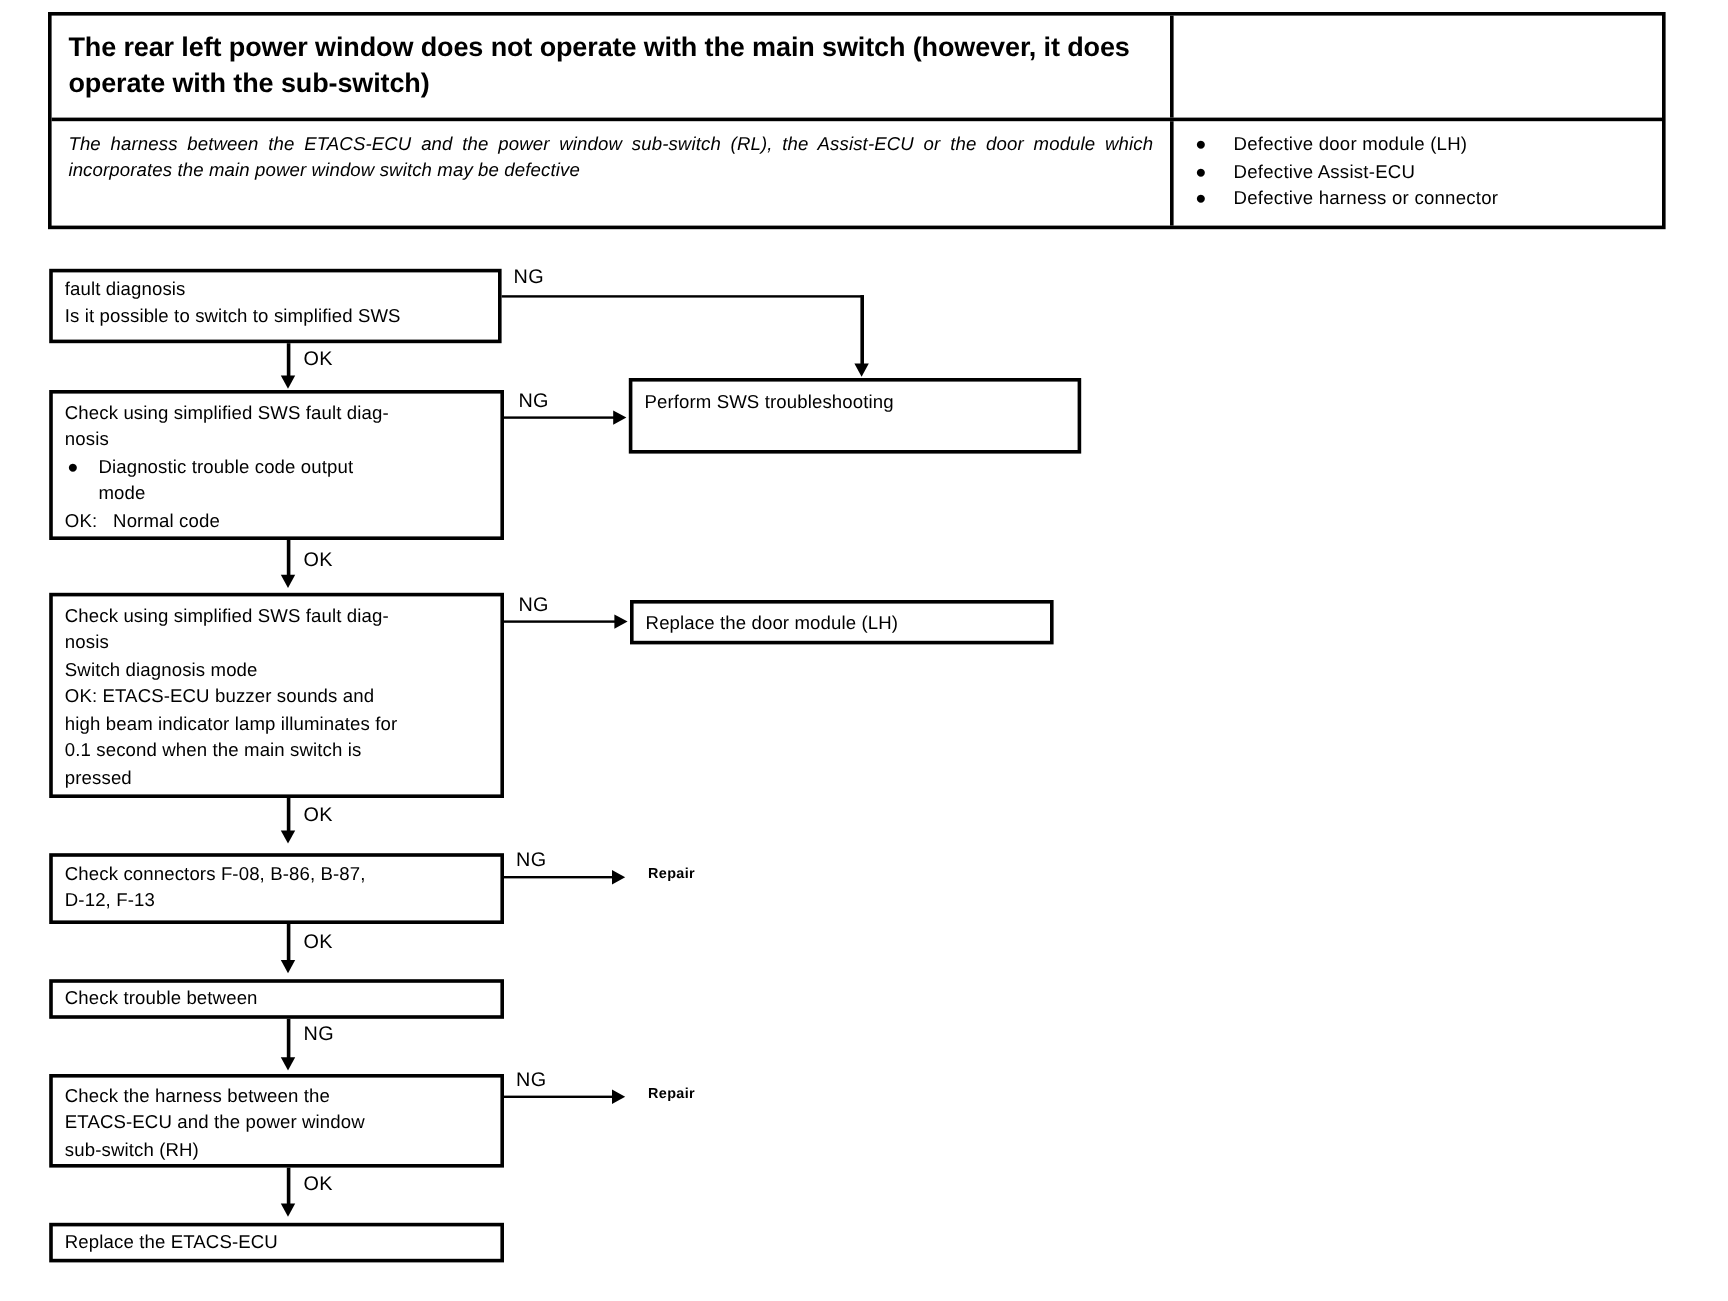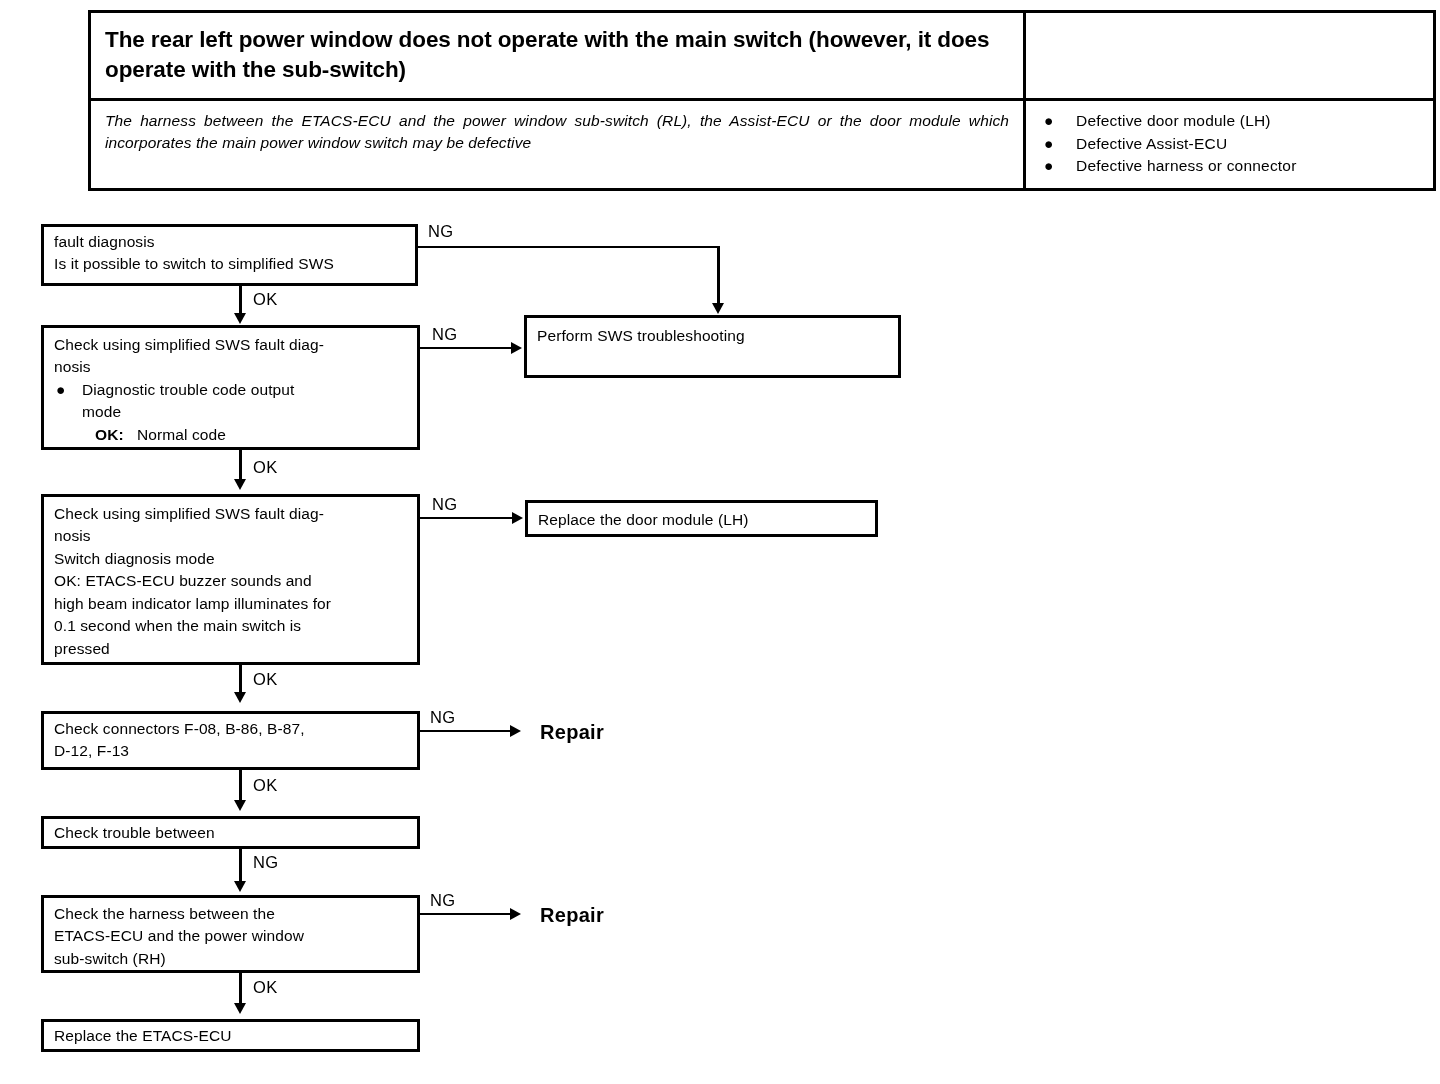--- a/index.html
+++ b/index.html
@@ -17,21 +17,20 @@
   }
 
   
   #symptom-table {
     position: absolute;
     left: 40px;
     top: 10px;
     width: 1348px;
     border: 3px solid #000;
     box-sizing: border-box;
-    margin-left: 48px;
   }
   .tbl-row {
     display: flex;
   }
   .tbl-row.header-row {
     border-bottom: 3px solid #000;
   }
   .tbl-cell-left {
     width: 935px;
     box-sizing: border-box;
@@ -105,25 +104,25 @@
     display: block;
     position: relative;
     padding-left: 28px;
     text-align: justify;
   }
   .fbox .bullet-line .bullet {
     position: absolute;
     left: 2px;
     top: 0;
   }
-  .fbox .bold { font-weight: bold; margin-left: 41px; }
+  .fbox .bold { font-weight: normal; }
 
   .plain-label {
     position: absolute;
-    font-size: 20px;
+    font-size: 12px;
     font-weight: bold;
     letter-spacing: 0.3px;
   }
   .edge-label {
     position: absolute;
     font-size: 16.5px;
     letter-spacing: 0.3px;
   }
 
   

